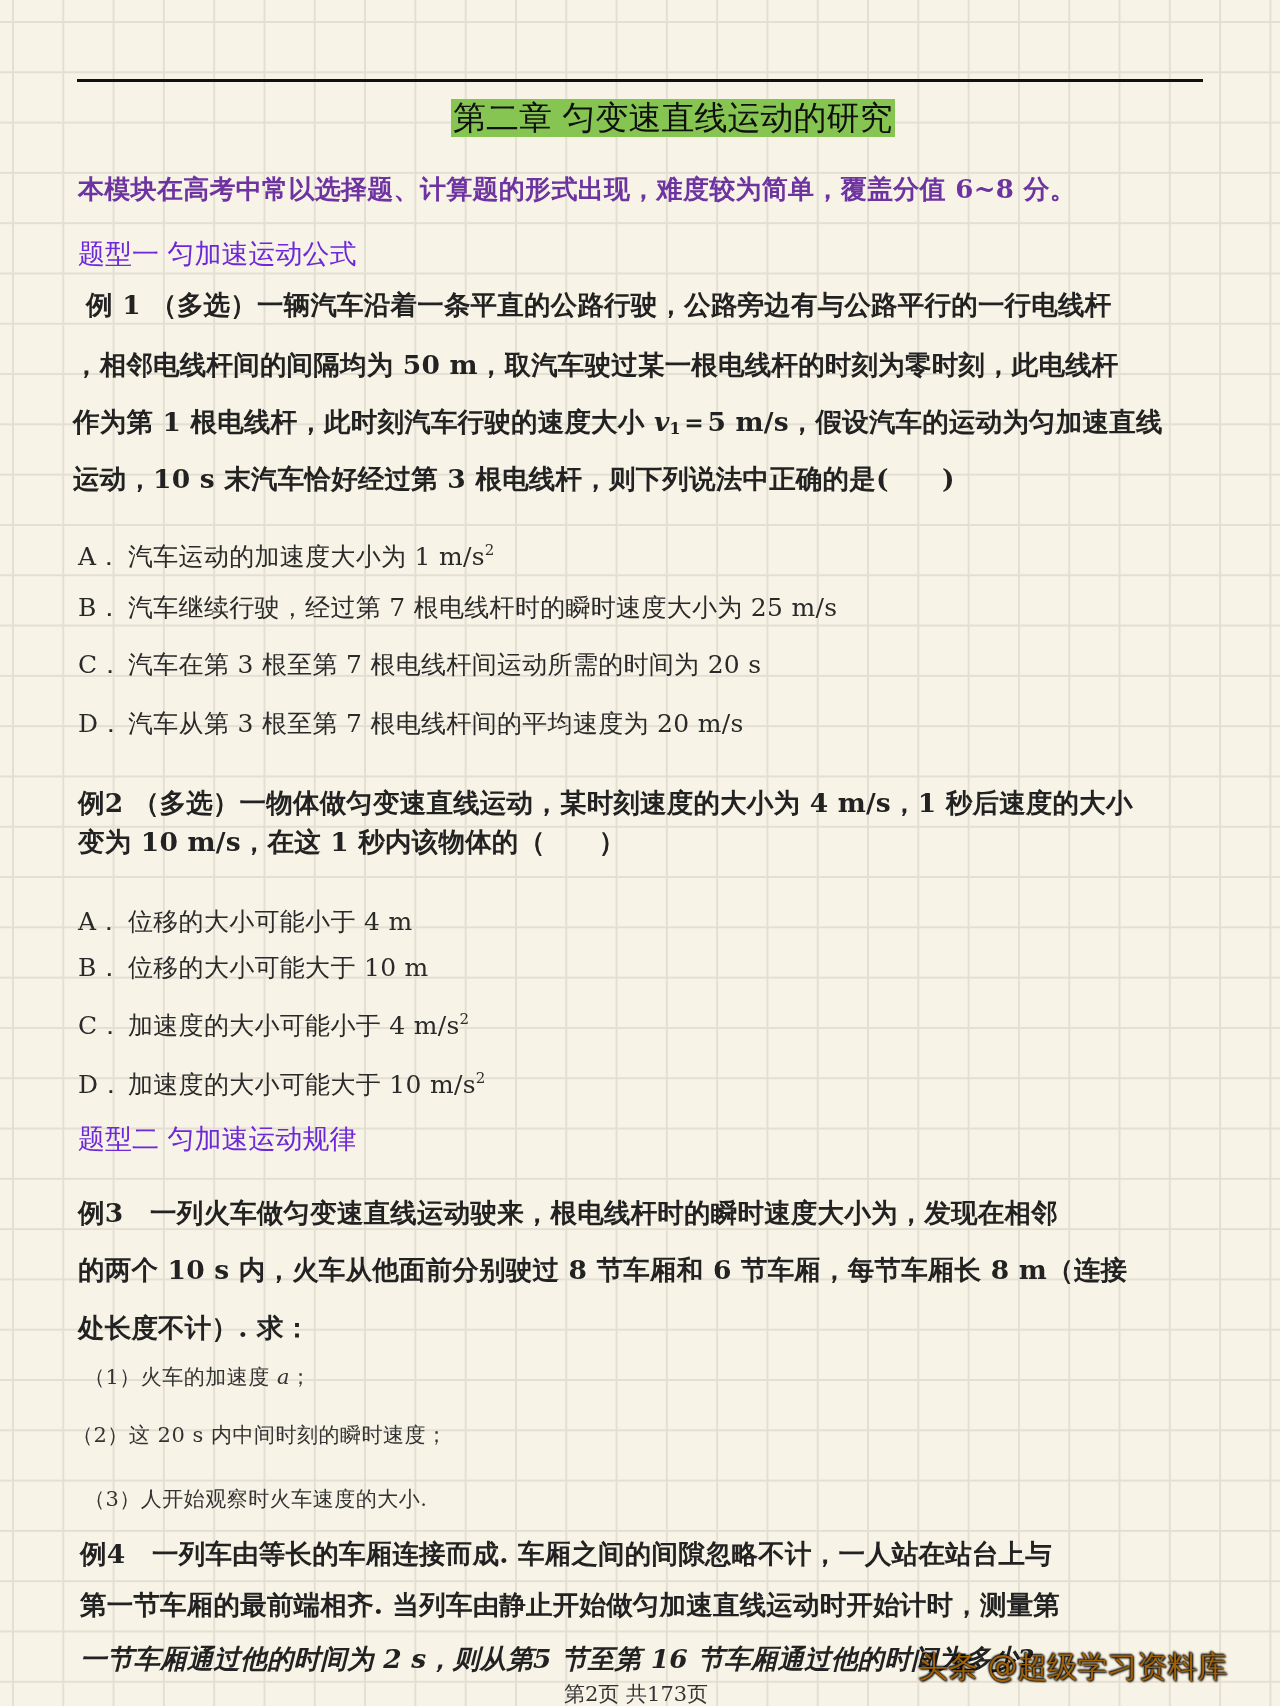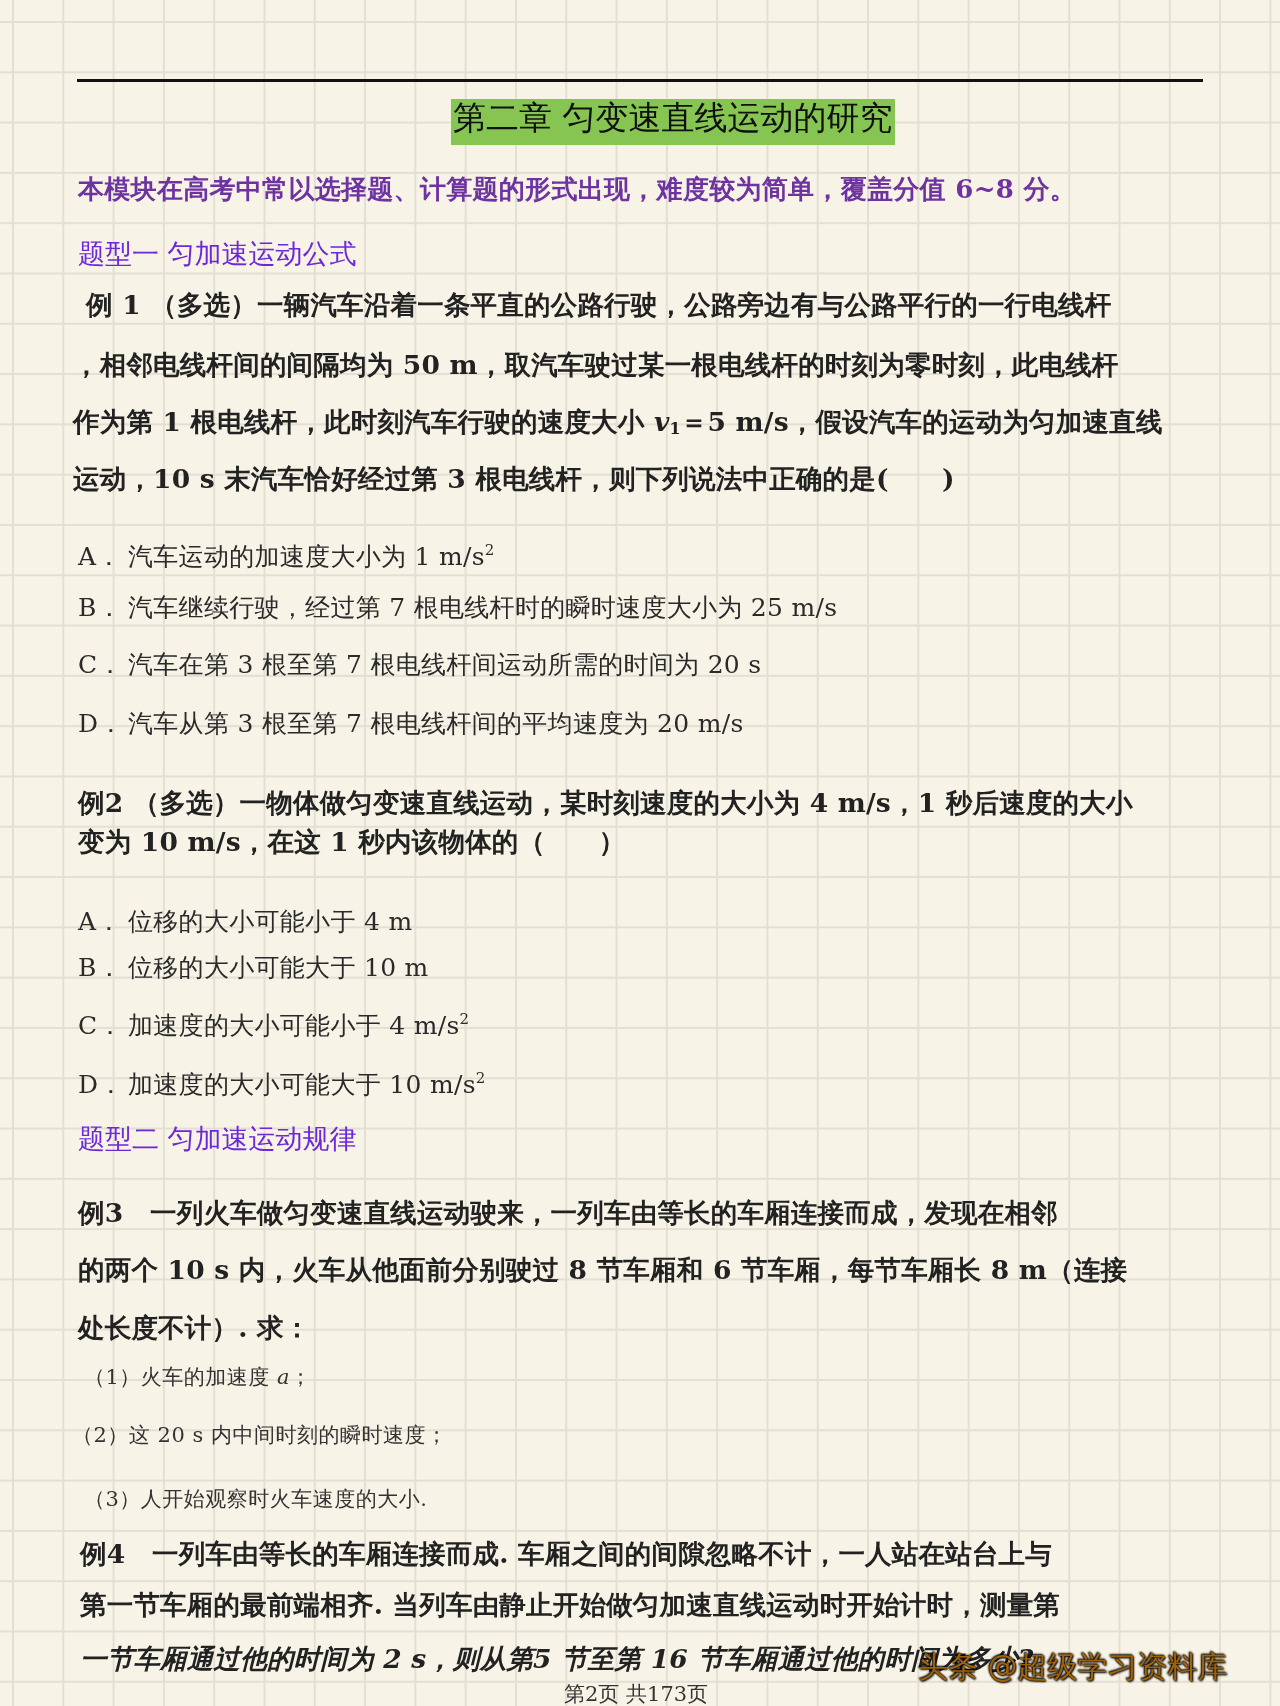--- a/index.html
+++ b/index.html
@@ -10,21 +10,21 @@
       linear-gradient(to right, #e3dfd2 2px, transparent 2px),
       linear-gradient(to bottom, #e3dfd2 2px, transparent 2px);
     background-size: 50.3px 50.3px;
     background-position: 12px 21px;
     font-family: "DejaVu Serif", "Liberation Serif", serif;
     color: #1e1e1e;
   }
   .abs { position: absolute; white-space: nowrap; }
   .rule { position: absolute; left: 77px; top: 79px; width: 1126px; height: 3px; background: #111; }
   .title {
-    left: 451px; top: 99px; height: 46px; padding: 0 2px;
+    left: 451px; top: 99px; height: 38px; padding: 0 2px;
     background: #86c552; color: #101010;
     font-family: "DejaVu Sans", "Liberation Sans", sans-serif;
     font-size: 33px; line-height: 38px; letter-spacing: 0px;
   }
   .intro { left: 78px; top: 172px; font-size: 26px; color: #6d33a1; font-weight: bold; letter-spacing: 0.3px; }
   .section { font-size: 27px; color: #6d28d9; font-family: "DejaVu Sans", "Liberation Sans", sans-serif; }
   .body-bold { font-size: 26.5px; font-weight: bold; color: #222; letter-spacing: 0.2px; }
   .opt { font-size: 25px; color: #2a2a2a; letter-spacing: 0.3px; }
   .sub { font-size: 21px; color: #333; letter-spacing: 0.5px; }
   .opt .letter { display: inline-block; width: 50px; }
@@ -67,21 +67,21 @@
 
   <div class="abs opt" style="left:78px; top:893px;margin-top:12px;"><span class="letter">A．</span><span>位移的大小可能小于 4 m</span></div>
   <div class="abs opt" style="left:78px; top:951px;"><span class="letter">B．</span><span>位移的大小可能大于 10 m</span></div>
   <div class="abs opt" style="left:78px; top:1009px;"><span class="letter">C．</span><span>加速度的大小可能小于 4 m/s</span><sup>2</sup></div>
   <div class="abs opt" style="left:78px; top:1068px;"><span class="letter">D．</span><span>加速度的大小可能大于 10 m/s</span><sup>2</sup></div>
 </div>
 
 <div class="abs section" style="left:78px; top:1121px;">题型二  匀加速运动规律</div>
 
 <div>
-  <div class="abs body-bold" style="left:78px; top:1195px;">例3　一列火车做匀变速直线运动驶来，一列车由等长的车厢连接而成，发现在相邻</div>
+  <div class="abs body-bold" style="left:78px; top:1195px;">例3　一列火车做匀变速直线运动驶来，根电线杆时的瞬时速度大小为，发现在相邻</div>
   <div class="abs body-bold" style="left:78px; top:1252px;">的两个 10 s 内，火车从他面前分别驶过 8 节车厢和 6 节车厢，每节车厢长 8 m（连接</div>
   <div class="abs body-bold" style="left:78px; top:1310px;">处长度不计）. 求：</div>
 
   <div class="abs sub" style="left:84px; top:1363px;"><span>（1）火车的加速度 </span><i>a</i><span>；</span></div>
   <div class="abs sub" style="left:72px; top:1421px;">（2）这 20 s 内中间时刻的瞬时速度；</div>
   <div class="abs sub" style="left:84px; top:1485px;">（3）人开始观察时火车速度的大小.</div>
 </div>
 
 <div>
   <div class="abs body-bold" style="left:80px; top:1536px;">例4　一列车由等长的车厢连接而成. 车厢之间的间隙忽略不计，一人站在站台上与</div>

